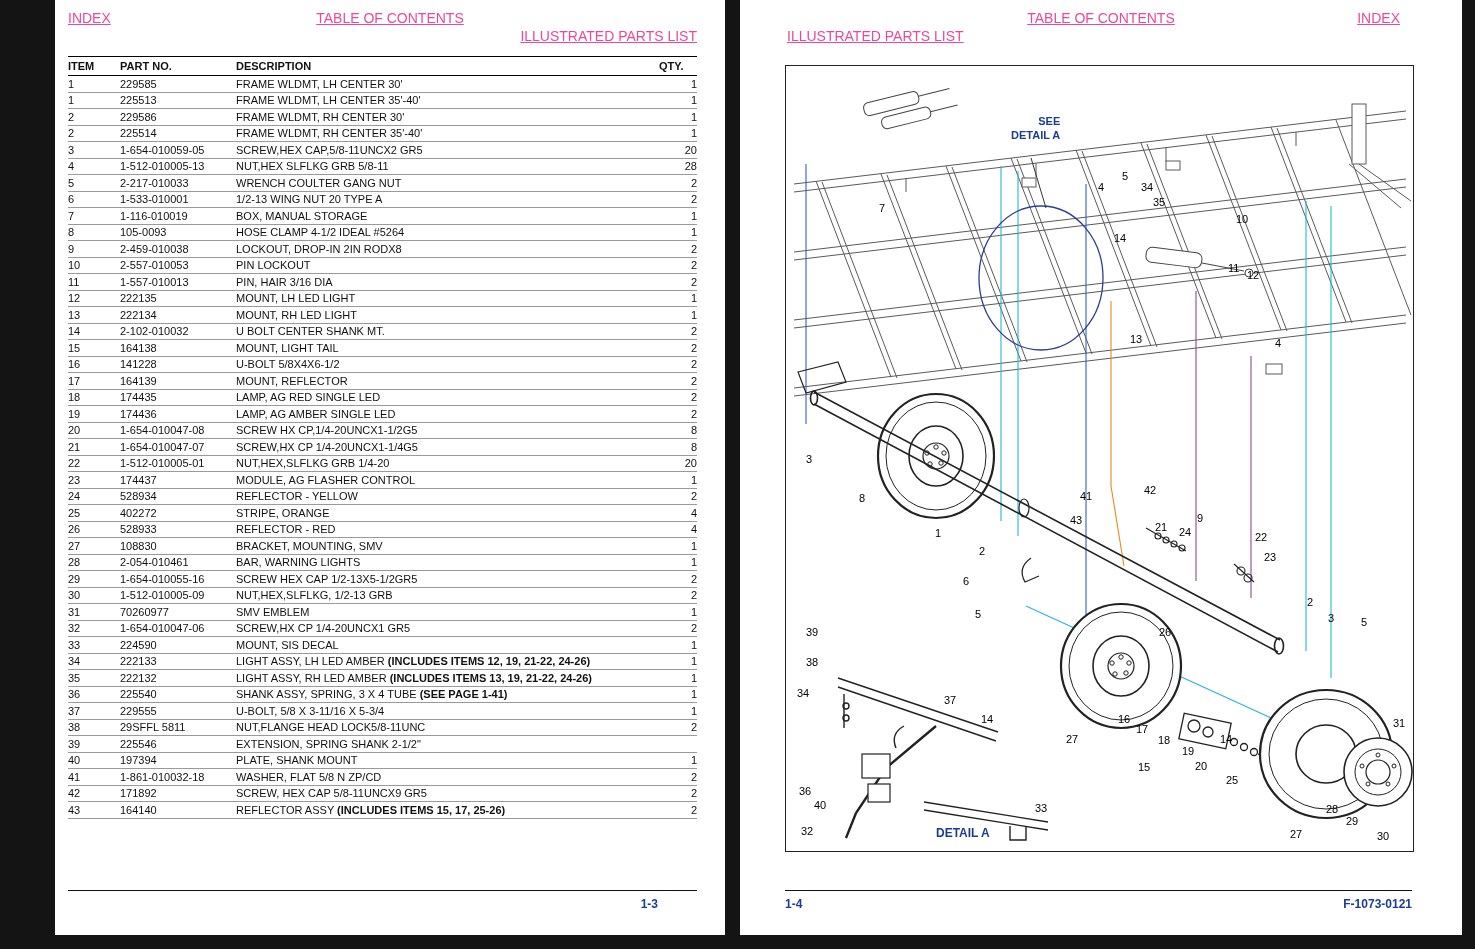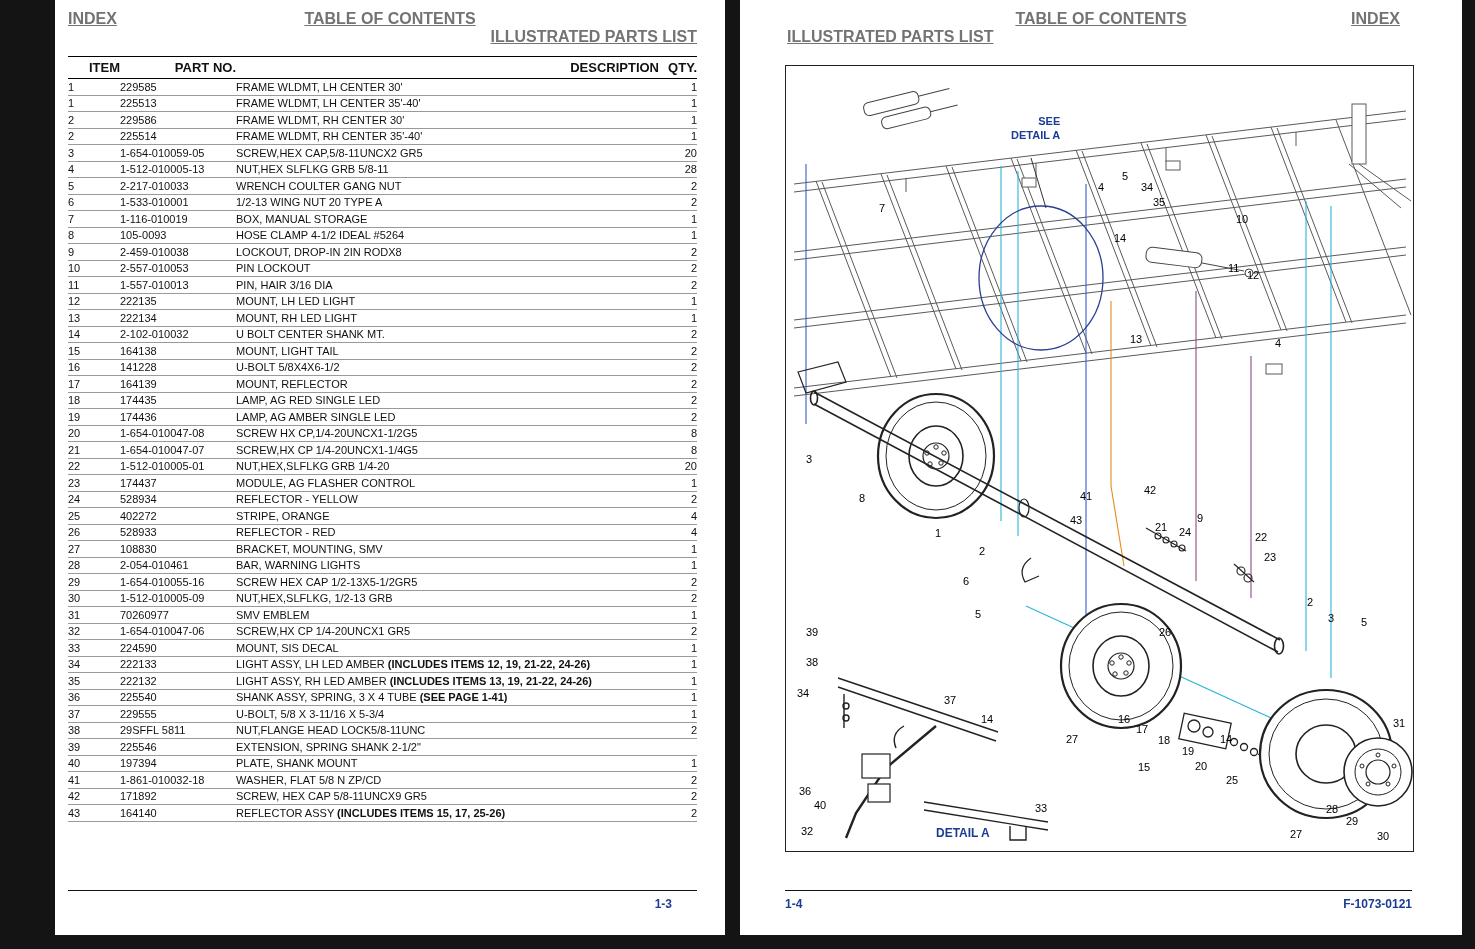--- a/index.html
+++ b/index.html
@@ -8,58 +8,58 @@
     background:#141414;
     font-family:"Liberation Sans",sans-serif;
     overflow:hidden;
   }
   .page{position:absolute;top:0;height:935px;background:#ffffff;}
   .page-left{left:55px;width:670px;}
   .page-right{left:740px;width:722px;}
 
   .page-head{position:relative;height:56px;}
   .nav-link{
-    position:absolute;color:#737373;font-weight:bold;font-size:16px;
+    position:absolute;color:#ec4899;font-weight:normal;font-size:14px;
     text-decoration:underline;white-space:nowrap;cursor:pointer;
   }
   .pl-index{left:13px;top:10px;}
   .pl-toc{left:50%;transform:translateX(-50%);top:10px;}
   .pl-ipl{right:28px;top:28px;}
   .pr-ipl{left:47px;top:28px;}
   .pr-toc{left:50%;transform:translateX(-50%);top:10px;}
   .pr-index{right:62px;top:10px;}
 
   .doc-title{
     margin:14px 0 8px 13px;color:#1b3c94;
     font-size:17px;font-weight:bold;
   }
 
   table.parts{
     margin-left:13px;width:629px;border-collapse:collapse;
     font-size:11px;color:#111;table-layout:fixed;
   }
   table.parts th{
-    text-align:right;font-size:13px;padding:3px 0 3px 0;
+    text-align:left;font-size:11px;padding:3px 0 3px 0;
     border-top:1.4px solid #000;border-bottom:1.4px solid #000;
   }
   table.parts td{
     padding:1.5px 0;border-bottom:1px solid #9a9a9a;
     vertical-align:top;line-height:12.5px;
     overflow:hidden;white-space:nowrap;
   }
   .c-item,th.h-item{width:52px;}
   .c-part,th.h-part{width:116px;}
   th.h-qty,.c-qty{width:38px;text-align:right;padding-right:2px;}
 
   .page-footer{
     position:absolute;bottom:24px;border-top:1.6px solid #111;
     padding-top:6px;font-size:12px;font-weight:bold;color:#1b3c94;
   }
   .footer-left-page{left:13px;right:28px;display:flex;justify-content:flex-end;}
-  .footer-left-page span{margin-right:25px;}
+  .footer-left-page span{margin-right:39px;}
   .footer-right-page{left:45px;right:50px;display:flex;justify-content:space-between;text-align:center;}
 
   .figure-wrap{
     position:absolute;left:45px;top:65px;width:627px;height:785px;
     border:1px solid #222;background:#fff;
   }
   .figure-wrap svg{position:absolute;left:0;top:0;}
   .callout{
     position:absolute;font-size:11px;color:#000;line-height:11px;
   }

